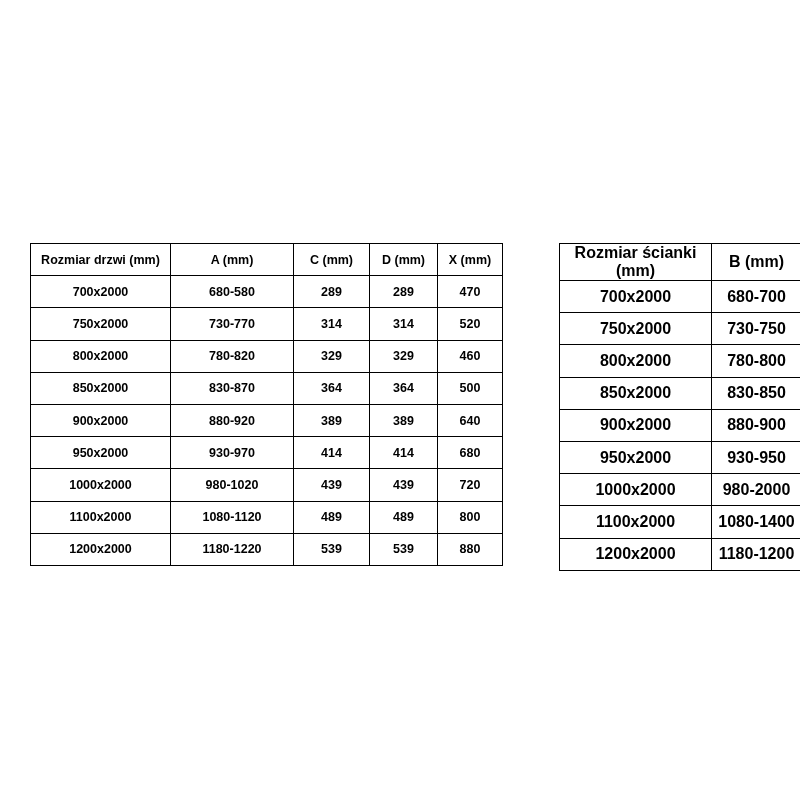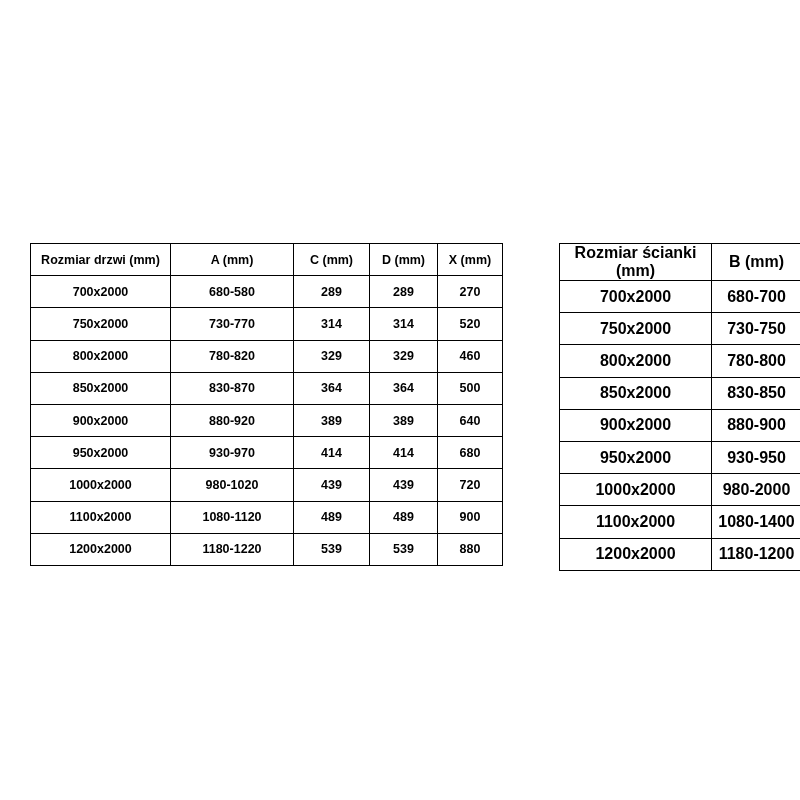--- a/index.html
+++ b/index.html
@@ -91,21 +91,21 @@
           <th class="hdr">D (mm)</th>
           <th class="hdr">X (mm)</th>
         </tr>
       </thead>
       <tbody>
         <tr>
           <td>700x2000</td>
           <td>680-580</td>
           <td>289</td>
           <td>289</td>
-          <td>270</td>
+          <td>470</td>
         </tr>
         <tr>
           <td>750x2000</td>
           <td>730-770</td>
           <td>314</td>
           <td>314</td>
           <td>520</td>
         </tr>
         <tr>
           <td>800x2000</td>
@@ -140,21 +140,21 @@
           <td>980-1020</td>
           <td>439</td>
           <td>439</td>
           <td>720</td>
         </tr>
         <tr>
           <td>1100x2000</td>
           <td>1080-1120</td>
           <td>489</td>
           <td>489</td>
-          <td>900</td>
+          <td>800</td>
         </tr>
         <tr>
           <td>1200x2000</td>
           <td>1180-1220</td>
           <td>539</td>
           <td>539</td>
           <td>880</td>
         </tr>
       </tbody>
     </table>

